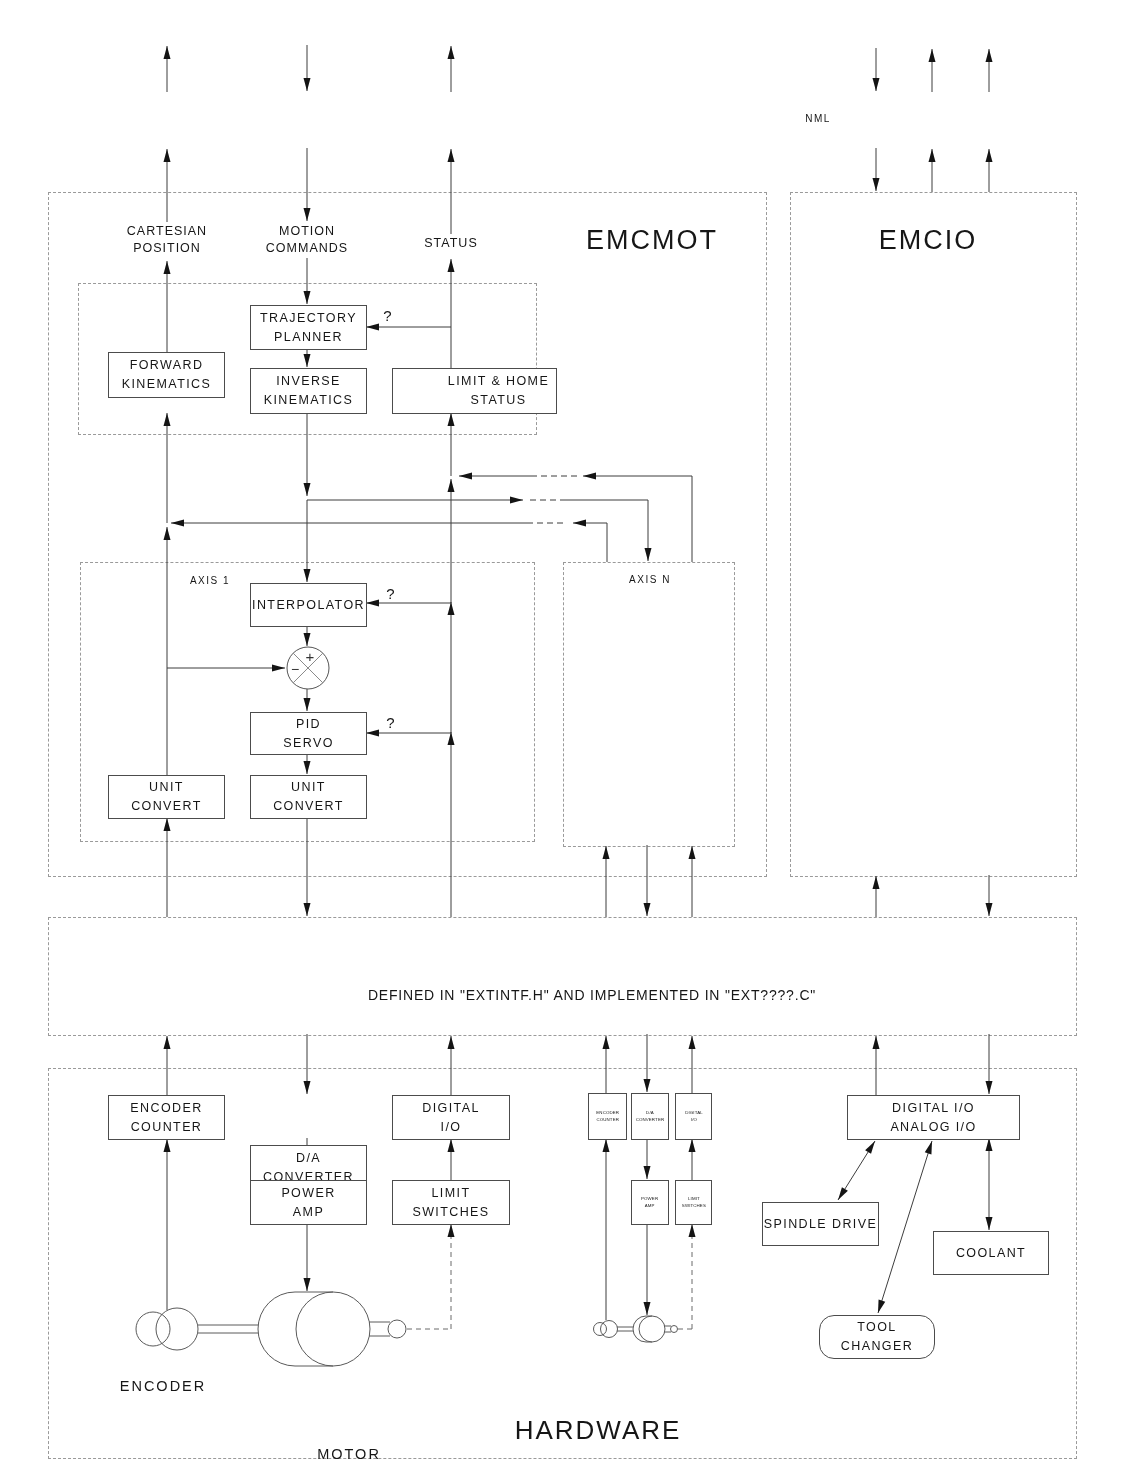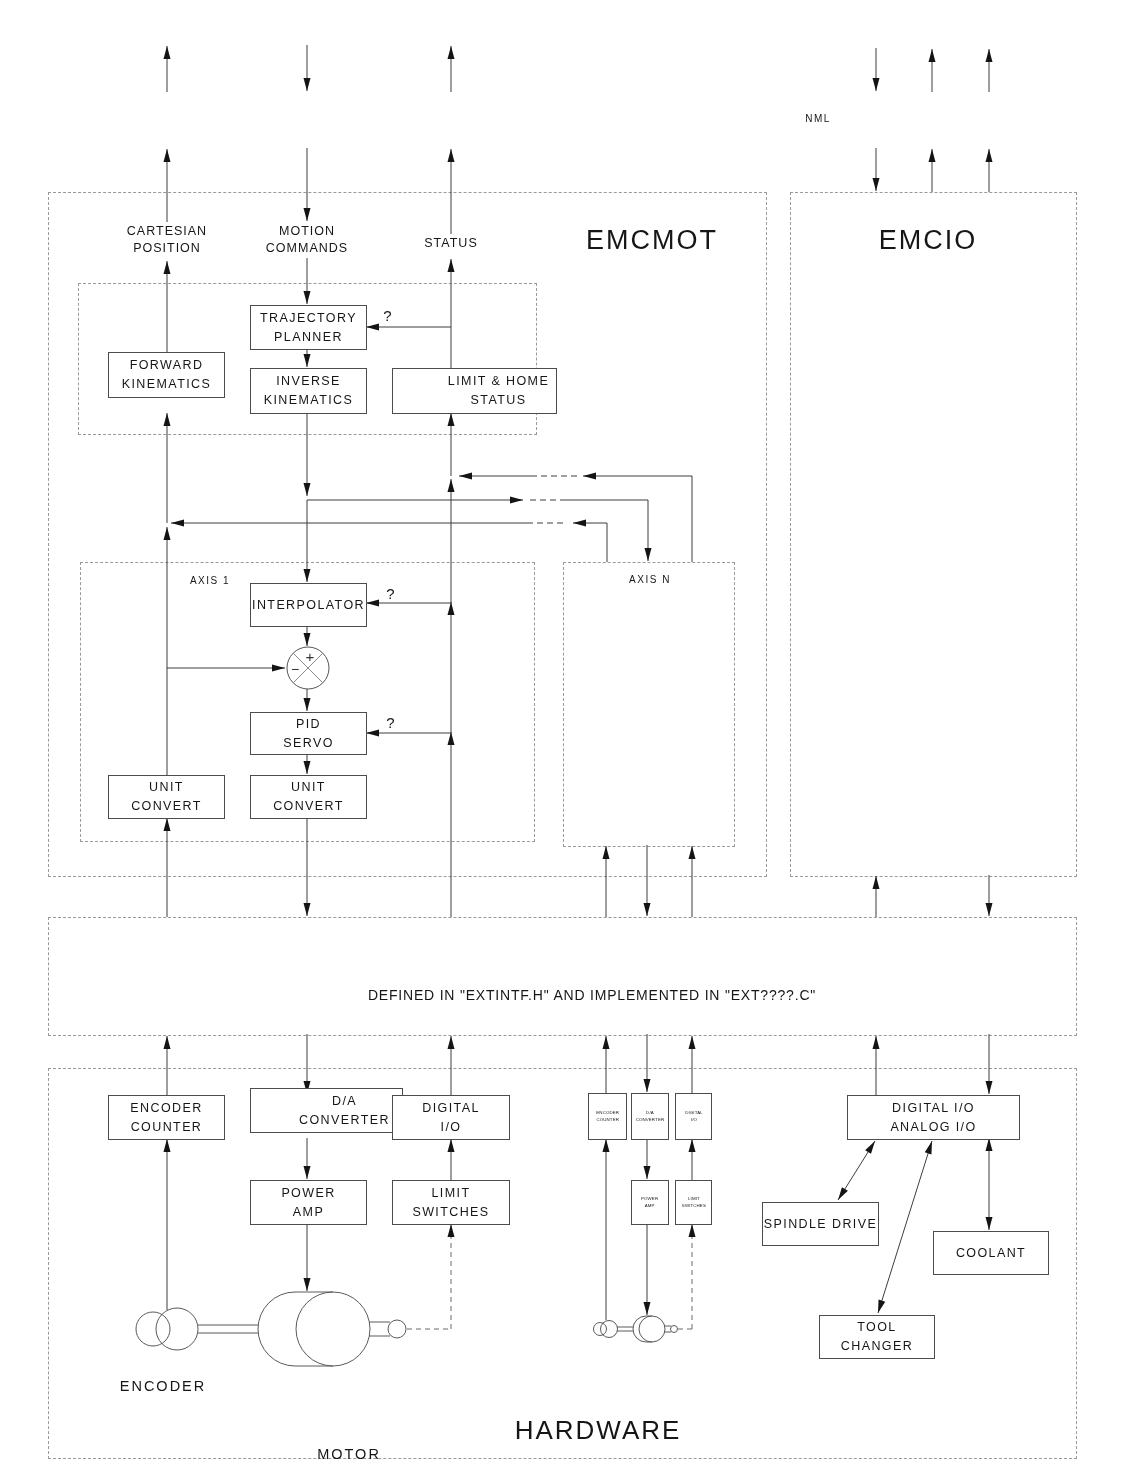--- a/index.html
+++ b/index.html
@@ -210,21 +210,21 @@
   <div class="box" style="left:250px;top:583px;width:115px;height:42px;">INTERPOLATOR</div>
   <div class="box" style="left:250px;top:712px;width:115px;height:41px;">PID
 SERVO</div>
   <div class="box" style="left:108px;top:775px;width:115px;height:42px;">UNIT
 CONVERT</div>
   <div class="box" style="left:250px;top:775px;width:115px;height:42px;">UNIT
 CONVERT</div>
 
   <div class="box" style="left:108px;top:1095px;width:115px;height:43px;">ENCODER
 COUNTER</div>
-  <div class="box" style="left:250px;top:1088px;width:115px;height:43px;padding-left:36px;">D/A
+  <div class="box" style="left:250px;top:1145px;width:115px;height:43px;">D/A
 CONVERTER</div>
   <div class="box" style="left:392px;top:1095px;width:116px;height:43px;">DIGITAL
 I/O</div>
   <div class="box" style="left:250px;top:1180px;width:115px;height:43px;">POWER
 AMP</div>
   <div class="box" style="left:392px;top:1180px;width:116px;height:43px;">LIMIT
 SWITCHES</div>
 
   <div class="box mini" style="left:588px;top:1093px;width:37px;height:45px;"><span>ENCODER
 COUNTER</span></div>
@@ -234,21 +234,21 @@
 I/O</span></div>
   <div class="box mini" style="left:631px;top:1180px;width:36px;height:43px;"><span>POWER
 AMP</span></div>
   <div class="box mini" style="left:675px;top:1180px;width:35px;height:43px;"><span>LIMIT
 SWITCHES</span></div>
 
   <div class="box" style="left:847px;top:1095px;width:171px;height:43px;">DIGITAL I/O
 ANALOG I/O</div>
   <div class="box" style="left:762px;top:1202px;width:115px;height:42px;">SPINDLE DRIVE</div>
   <div class="box" style="left:933px;top:1231px;width:114px;height:42px;">COOLANT</div>
-  <div class="box" style="left:819px;top:1315px;width:114px;height:42px;">TOOL
+  <div class="box" style="left:819px;top:1315px;width:114px;height:42px;border-radius:15px;">TOOL
 CHANGER</div>
 
   <div class="lbl title-sm" style="left:818px;top:112px;">NML</div>
   <div class="lbl" style="left:167px;top:223px;">CARTESIAN
 POSITION</div>
   <div class="lbl" style="left:307px;top:223px;">MOTION
 COMMANDS</div>
   <div class="lbl" style="left:451px;top:235px;">STATUS</div>
   <div class="lbl title" style="left:652px;top:222px;">EMCMOT</div>
   <div class="lbl title" style="left:928px;top:222px;">EMCIO</div>

